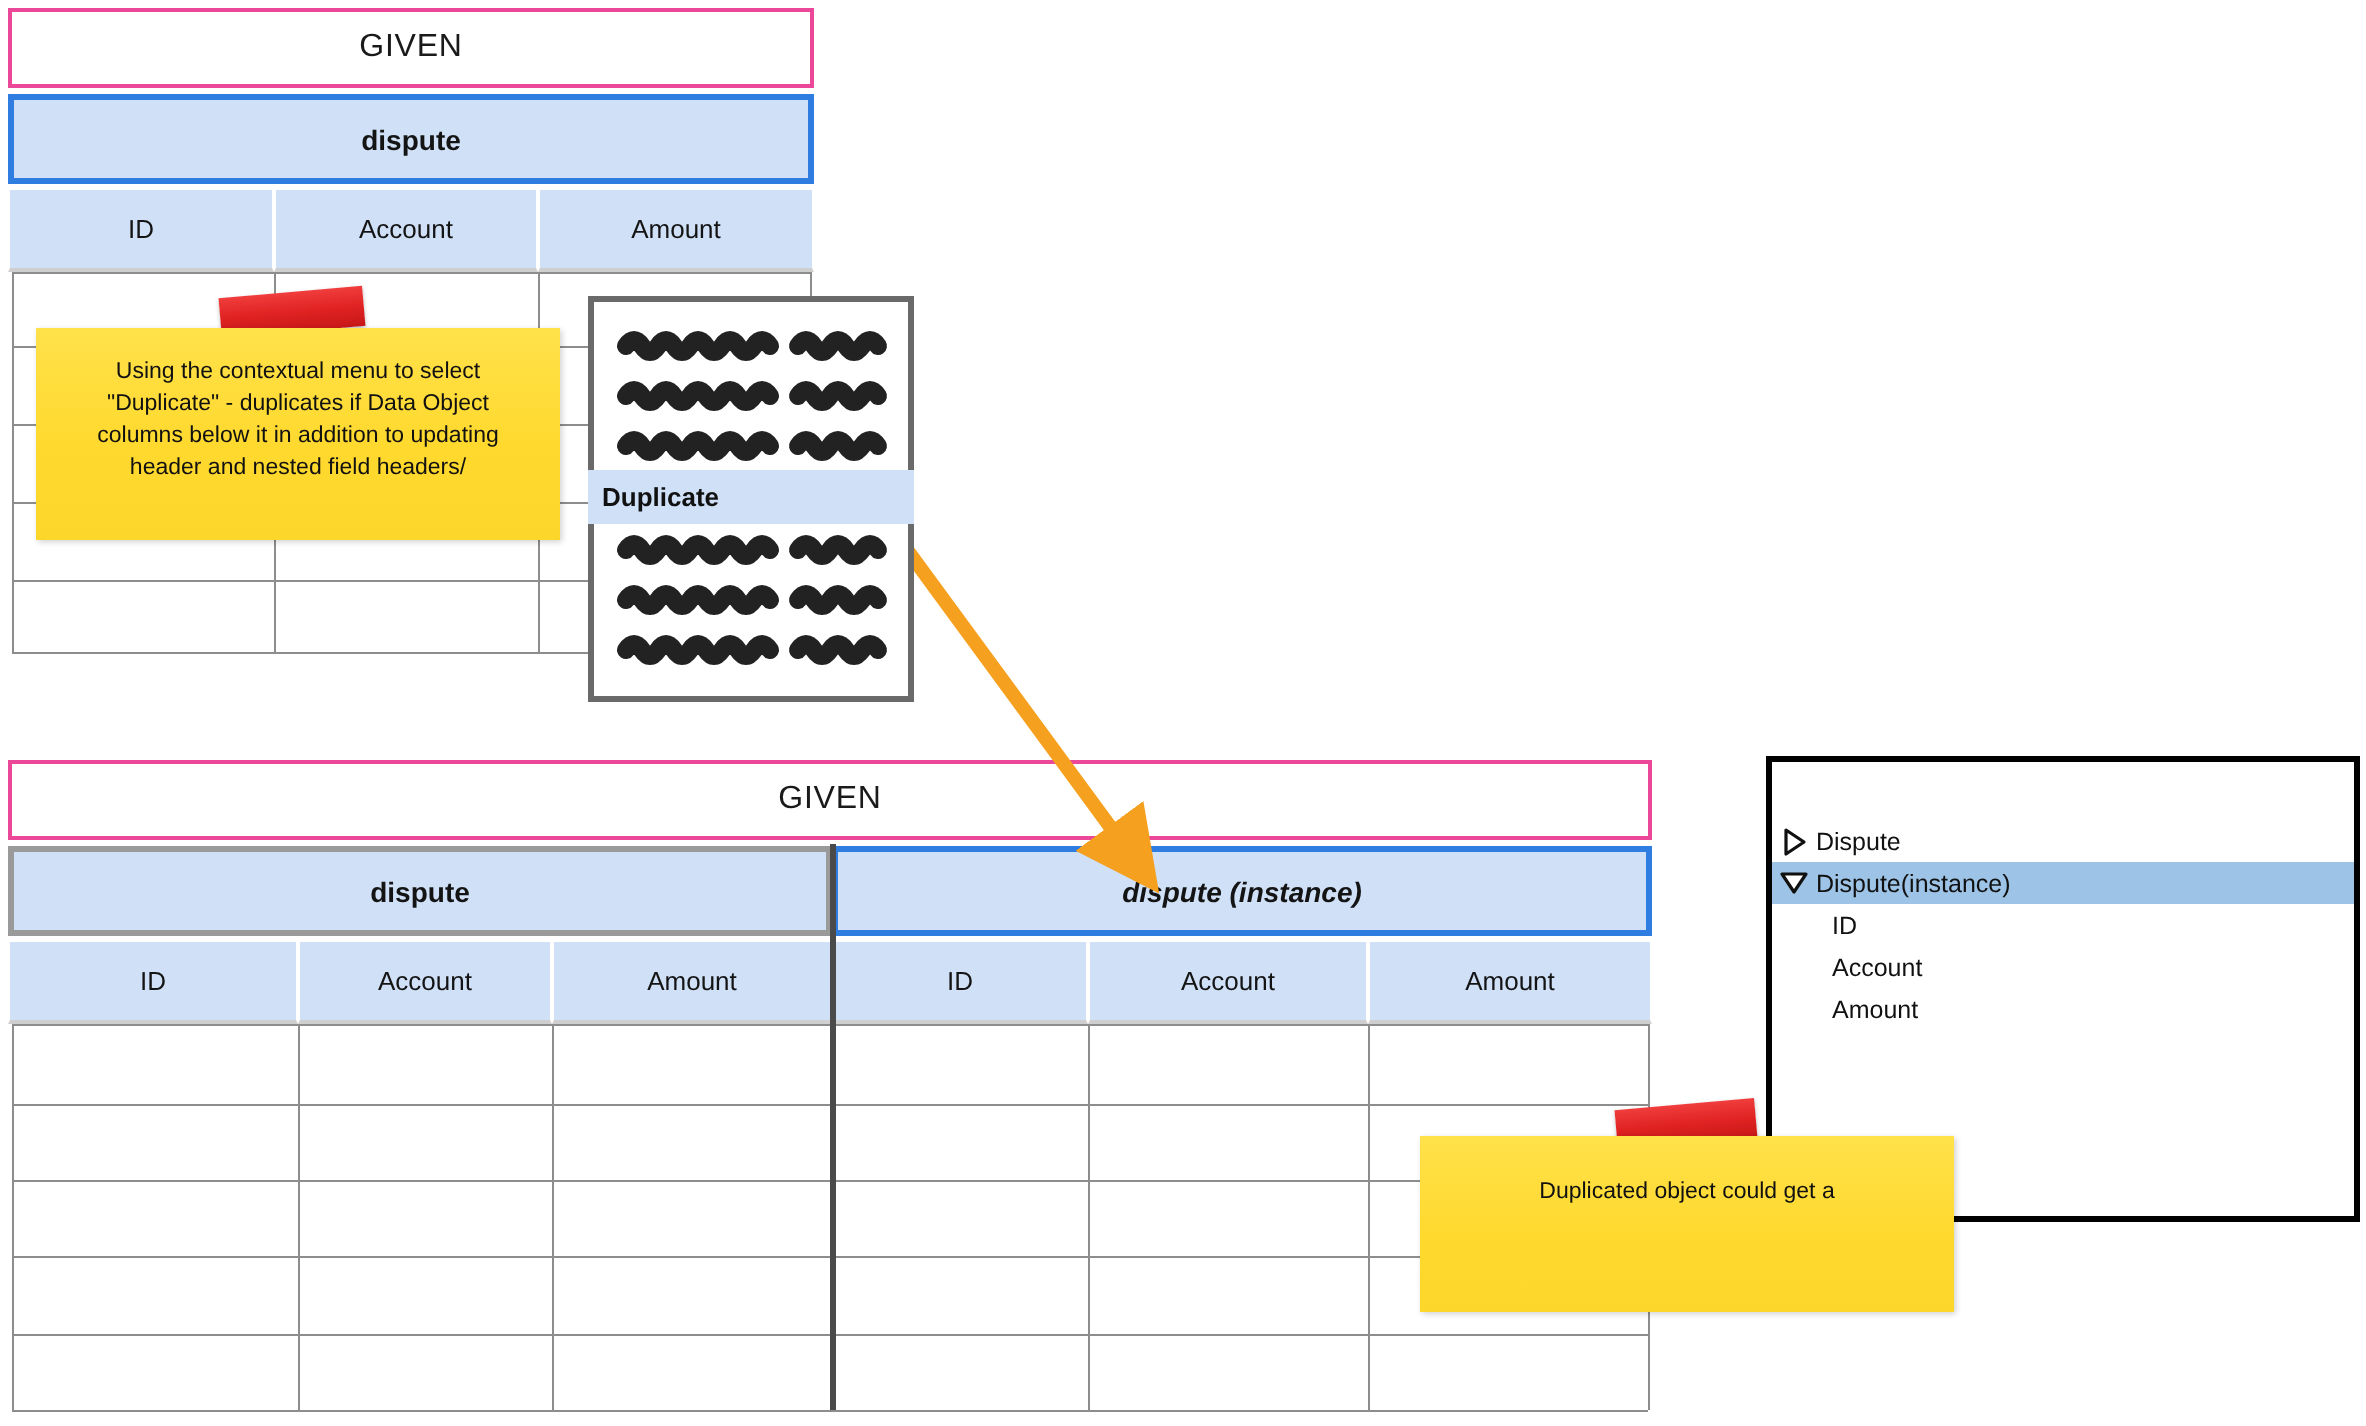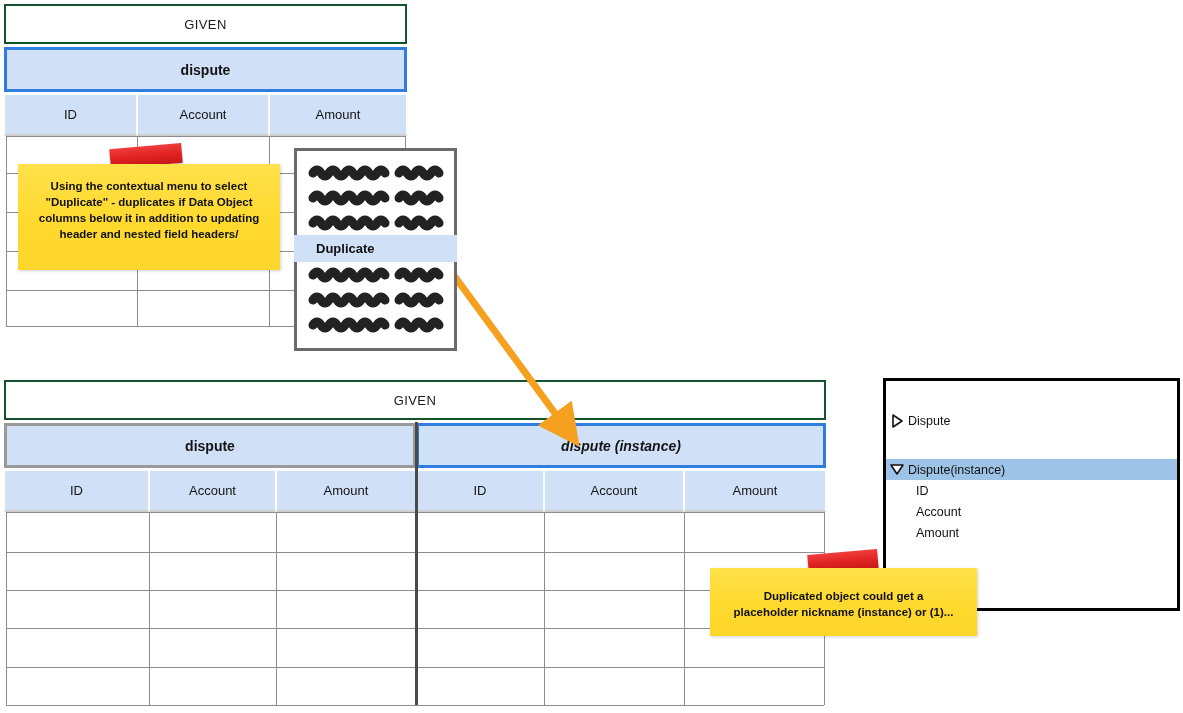--- a/index.html
+++ b/index.html
@@ -19,26 +19,26 @@
     background: #ffffff;
   }
 
   
   .tbl {
     position: absolute;
     box-sizing: border-box;
   }
   .tbl-given {
     box-sizing: border-box;
-    border: 2px solid #14532d;
+    border: 2px solid #ec4899;
     background: #ffffff;
     display: flex;
     align-items: center;
     justify-content: center;
-    font-size: 13px;
+    font-size: 16px;
     color: #1a1a1a;
     letter-spacing: .4px;
   }
   .obj-hdr {
     box-sizing: border-box;
     background: #cfe0f7;
     display: flex;
     align-items: center;
     justify-content: center;
     font-size: 14px;
@@ -82,21 +82,21 @@
     background: linear-gradient(180deg,#ffe14a 0%, #ffd92e 55%, #fcd62b 100%);
     box-shadow: 1px 1px 3px rgba(0,0,0,.18);
   }
   .note-text {
     position: absolute;
     left: 6px; right: 6px;
     text-align: center;
     font-size: 11.5px;
     line-height: 16px;
     color: #111111;
-    font-weight: 700;
+    font-weight: 400;
   }
   .tape {
     position: absolute;
     background: linear-gradient(180deg,#f03d3d 0%, #e02222 50%, #c81818 100%);
     transform: rotate(-5deg);
     box-shadow: 0 1px 2px rgba(0,0,0,.25);
   }
 
   
   .ctxmenu {
@@ -130,21 +130,21 @@
   }
   .tree-row {
     position: relative;
     height: 21px;
     display: flex;
     align-items: center;
     font-size: 12.5px;
     color: #111111;
     box-sizing: border-box;
   }
-  .tree-row.hl { background: #9dc3e6; margin-top: 28px; }
+  .tree-row.hl { background: #9dc3e6; }
   .tri { width: 22px; display: flex; align-items: center; justify-content: center; flex: 0 0 22px; }
   .tree-label { white-space: nowrap; }
   .tree-row.child .tree-label { padding-left: 30px; }
 
   svg { display: block; overflow: visible; }
 </style>
 </head>
 <body>
 
 <div id="canvas">
@@ -265,21 +265,21 @@
     </div>
 
     <div class="ctx-item">
       <svg class="scribble" width="132" height="13" viewBox="0 0 132 13">
         <path d="M2,7 q4,-6 8,0 t8,0 t8,0 t8,0 t8,0 t8,0 t8,0 t8,0 t8,0" stroke="#222" stroke-width="9" fill="none" stroke-linecap="round"></path>
         <path d="M88,7 q4,-6 8,0 t8,0 t8,0 t8,0" stroke="#222" stroke-width="9" fill="none" stroke-linecap="round"></path>
         <path d="M120,7 q4,-6 8,0" stroke="#222" stroke-width="9" fill="none" stroke-linecap="round"></path>
       </svg>
     </div>
 
-    <div class="ctx-item on" style="height:27px; margin-left:-3px; margin-right:-3px; padding-left:22px;">
+    <div class="ctx-item on" style="height:27px; margin-left:-3px; margin-right:-3px; padding-left:7px;">
       <span>Duplicate</span>
     </div>
 
     <div class="ctx-item">
       <svg class="scribble" width="132" height="13" viewBox="0 0 132 13">
         <path d="M2,7 q4,-6 8,0 t8,0 t8,0 t8,0 t8,0 t8,0 t8,0 t8,0 t8,0" stroke="#222" stroke-width="9" fill="none" stroke-linecap="round"></path>
         <path d="M88,7 q4,-6 8,0 t8,0 t8,0 t8,0" stroke="#222" stroke-width="9" fill="none" stroke-linecap="round"></path>
         <path d="M120,7 q4,-6 8,0" stroke="#222" stroke-width="9" fill="none" stroke-linecap="round"></path>
       </svg>
     </div>
@@ -338,20 +338,19 @@
   <div class="note" style="left:18px; top:164px; width:262px; height:106px;">
     <div class="note-text" style="top:14px;">
       <div>Using the contextual menu to select</div>
       <div>"Duplicate" - duplicates if Data Object</div>
       <div>columns below it in addition to updating</div>
       <div>header and nested field headers/</div>
     </div>
   </div>
 
   <div class="tape" style="left:808px; top:552px; width:70px; height:20px;"></div>
-  <div class="note" style="left:710px; top:568px; width:267px; height:68px;">
+  <div class="note" style="left:710px; top:568px; width:267px; height:88px;">
     <div class="note-text" style="top:20px;">
       <div>Duplicated object could get a</div>
-      <div>placeholder nickname (instance) or (1)...</div>
     </div>
   </div>
 
 </div>
 
 </body></html>

